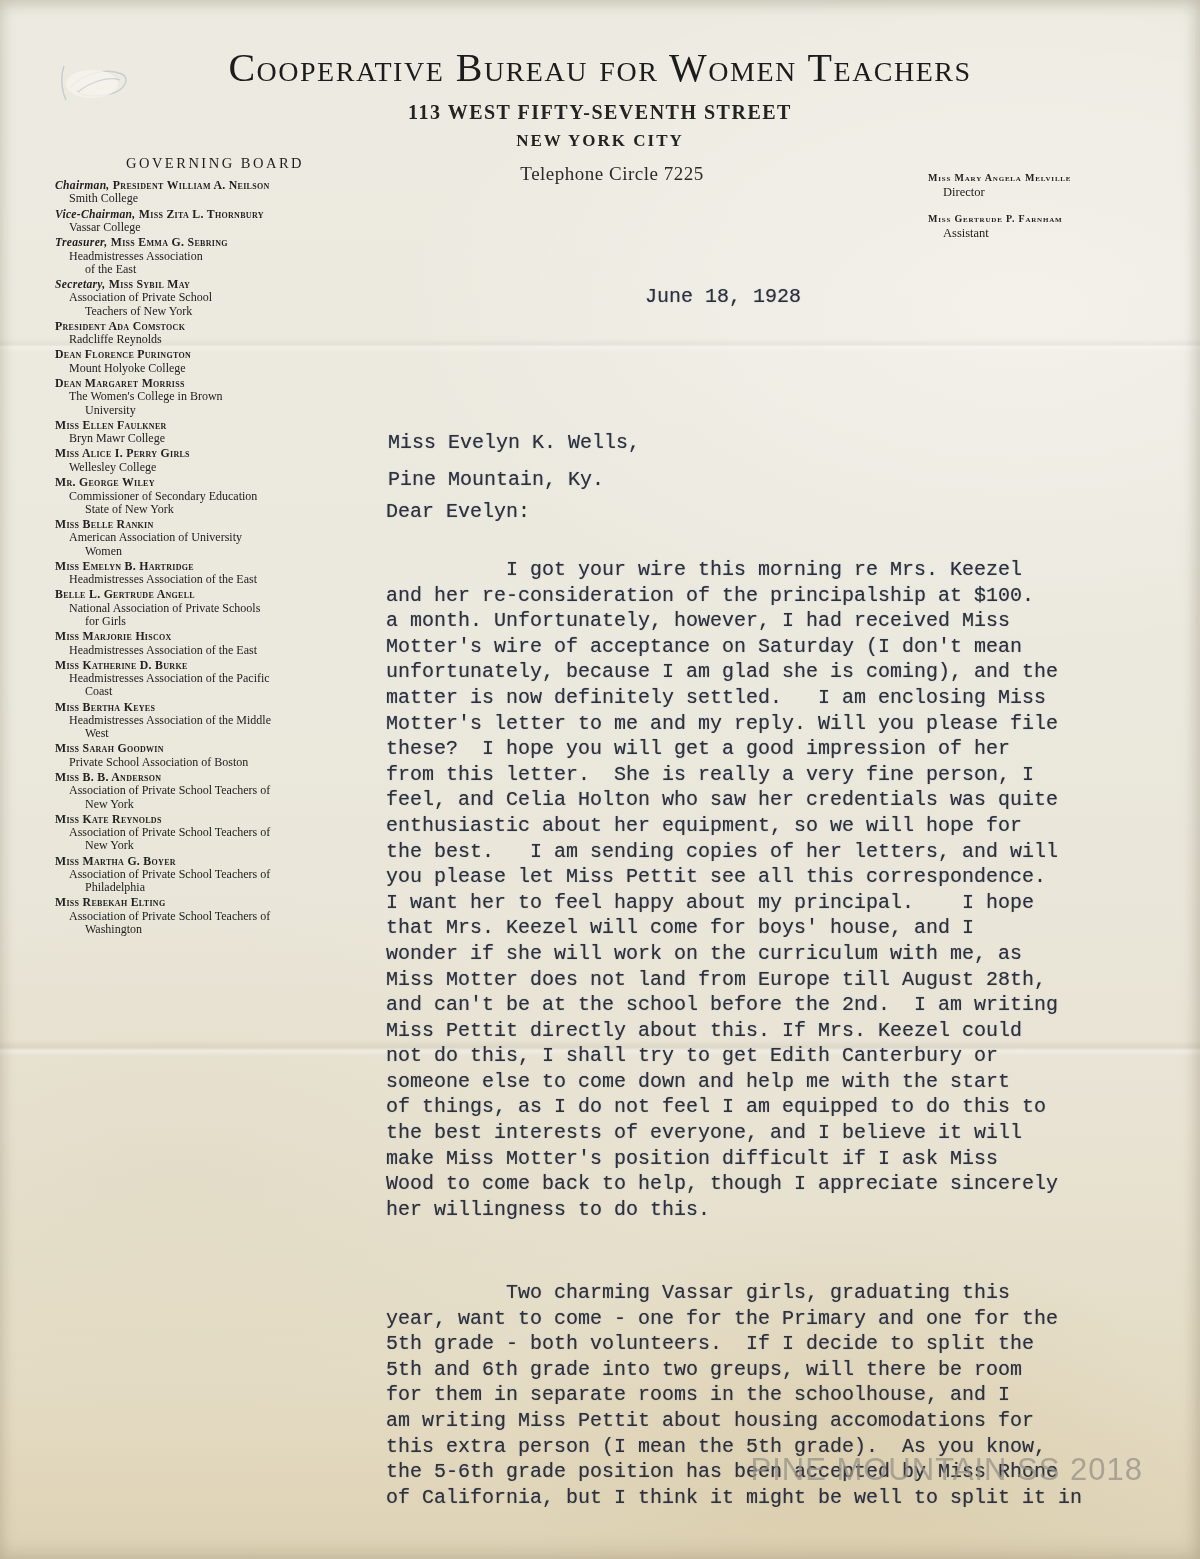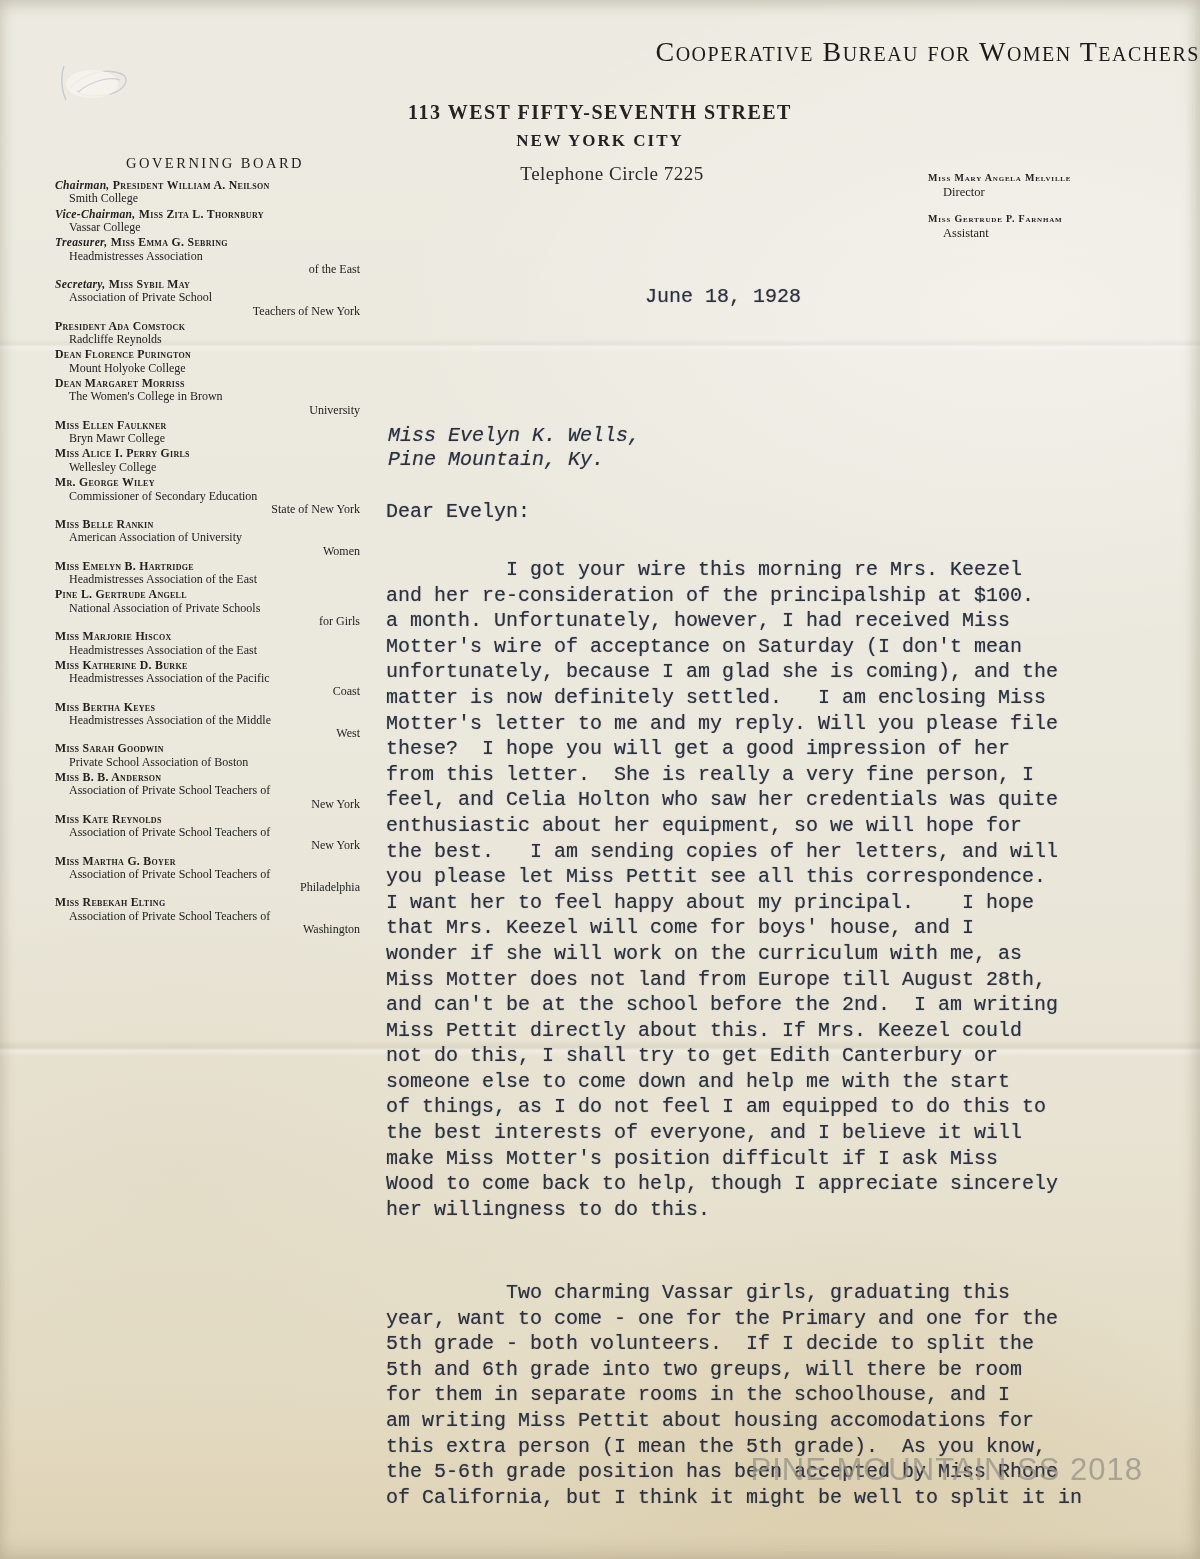--- a/index.html
+++ b/index.html
@@ -22,24 +22,24 @@
     background:linear-gradient(180deg,rgba(0,0,0,0) 0%,rgba(120,108,84,0.07) 45%,rgba(255,255,255,0.30) 65%,rgba(0,0,0,0) 100%);}
   .crease-2{top:1040px;height:16px;
     background:linear-gradient(180deg,rgba(0,0,0,0) 0%,rgba(120,108,84,0.10) 45%,rgba(255,255,255,0.35) 68%,rgba(0,0,0,0) 100%);}
   .edge-shadow{position:absolute;top:0;left:0;width:100%;height:100%;pointer-events:none;
     box-shadow:inset 0 6px 14px rgba(110,100,80,0.18), inset -6px 0 16px rgba(110,100,80,0.10), inset 0 -8px 18px rgba(120,105,75,0.14);}
   
   .blemish{position:absolute;left:50px;top:48px;width:110px;height:70px;pointer-events:none;}
 
   
   .lh-title{
-    position:absolute;top:36px;left:0;width:100%;
-    text-align:right;
+    position:absolute;top:44px;left:0;width:100%;
+    text-align:center;
     font-variant:small-caps;
-    font-size:28px;letter-spacing:1.5px;
+    font-size:40px;letter-spacing:1.5px;
     color:#1c1c1c;
     white-space:nowrap;
   }
   .lh-addr1{
     position:absolute;top:101px;left:0;width:100%;text-align:center;
     font-size:20px;font-weight:bold;letter-spacing:1.5px;color:#232323;
   }
   .lh-addr2{
     position:absolute;top:131px;left:0;width:100%;text-align:center;
     font-size:17px;font-weight:bold;letter-spacing:2px;color:#232323;
@@ -58,33 +58,33 @@
   .board{position:absolute;left:55px;top:155px;width:305px;color:#222;}
   .board-heading{
     text-align:center;width:250px;margin-left:35px;
     font-size:14.5px;letter-spacing:2.5px;color:#1e1e1e;
     margin-bottom:7px;
   }
   .member{margin-bottom:2px;line-height:13.4px;}
   .member-name{font-variant:small-caps;font-weight:bold;font-size:11.8px;letter-spacing:0.3px;}
   .member-role{font-style:italic;font-weight:bold;font-variant:normal;font-size:11.6px;margin-top:46px;}
   .aff{font-size:12px;line-height:13.2px;padding-left:14px;}
-  .aff.a2{padding-left:30px;text-align:right;}
+  .aff.a2{padding-left:30px;}
 
   
   .typed{
     font-family:"Liberation Mono","DejaVu Sans Mono",monospace;
     font-size:20px;
     color:#2b3140;
     text-shadow:0 0 1px rgba(43,49,64,0.55);
     white-space:pre;
     line-height:25.6px;
   }
   .date-line{position:absolute;left:645px;top:284px;}
-  .recipient{position:absolute;left:388px;top:424px;line-height:24px;font-style:italic;}
+  .recipient{position:absolute;left:388px;top:424px;line-height:37px;}
   .salutation{position:absolute;left:386px;top:499px;}
   .para-1{position:absolute;left:386px;top:557px;}
   .para-2{position:absolute;left:386px;top:1280px;}
 
   
   .watermark{
     position:absolute;left:0;top:1452px;width:1143px;
     text-align:right;
     font-family:"Liberation Sans",sans-serif;
     font-size:31px;letter-spacing:1px;
@@ -172,21 +172,21 @@
         <div class="member">
           <div class="member-name">Miss Belle Rankin</div>
           <div class="aff">American Association of University</div>
           <div class="aff a2">Women</div>
         </div>
         <div class="member">
           <div class="member-name">Miss Emelyn B. Hartridge</div>
           <div class="aff">Headmistresses Association of the East</div>
         </div>
         <div class="member">
-          <div class="member-name">Pine L. Gertrude Angell</div>
+          <div class="member-name">Belle L. Gertrude Angell</div>
           <div class="aff">National Association of Private Schools</div>
           <div class="aff a2">for Girls</div>
         </div>
         <div class="member">
           <div class="member-name">Miss Marjorie Hiscox</div>
           <div class="aff">Headmistresses Association of the East</div>
         </div>
         <div class="member">
           <div class="member-name">Miss Katherine D. Burke</div>
           <div class="aff">Headmistresses Association of the Pacific</div>

